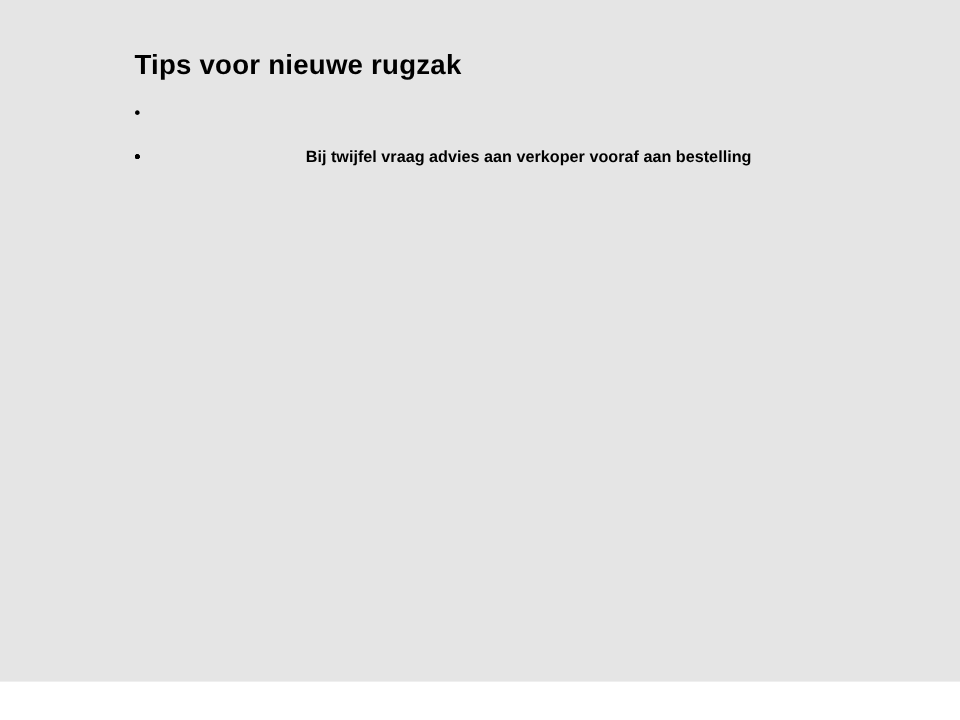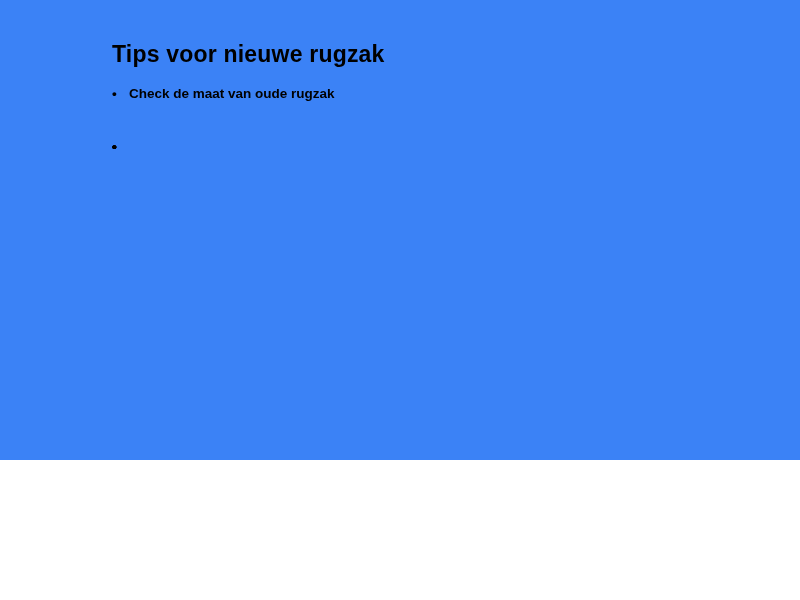--- a/index.html
+++ b/index.html
@@ -9,23 +9,24 @@
   body {
     width: 800px;
     height: 600px;
     background: #ffffff;
     font-family: "Liberation Sans", sans-serif;
     overflow: hidden;
   }
   .slide {
     position: relative;
     width: 800px;
-    height: 460px;
-    background: #3b82f6;
+    height: 568px;
+    background: #e5e5e5;
     box-sizing: border-box;
+    text-align: center;
   }
   .slide-title {
     position: absolute;
     left: 112px;
     top: 26px;
     font-size: 23px;
     font-weight: bold;
     color: #000000;
     letter-spacing: 0.2px;
     white-space: nowrap;
@@ -69,37 +70,37 @@
 <body>
 
 <div class="slide">
 
   <h1 class="slide-title">Tips voor nieuwe rugzak</h1>
 
   <ul class="bullet-list">
 
     <li class="bullet-item">
       <span class="bullet-marker">•</span>
-      <span class="bullet-text">Check de maat van oude rugzak</span>
     </li>
 
     <li class="bullet-item">
       <span class="bullet-marker">•</span>
     </li>
 
     <li class="bullet-item">
       <span class="bullet-marker">•</span>
     </li>
 
     <li class="bullet-item">
       <span class="bullet-marker">•</span>
     </li>
 
     <li class="bullet-item">
       <span class="bullet-marker">•</span>
     </li>
 
     <li class="bullet-item">
       <span class="bullet-marker">•</span>
+      <span class="bullet-text">Bij twijfel vraag advies aan verkoper vooraf aan bestelling</span>
     </li>
 
   </ul>
 </div>
 
 </body></html>

